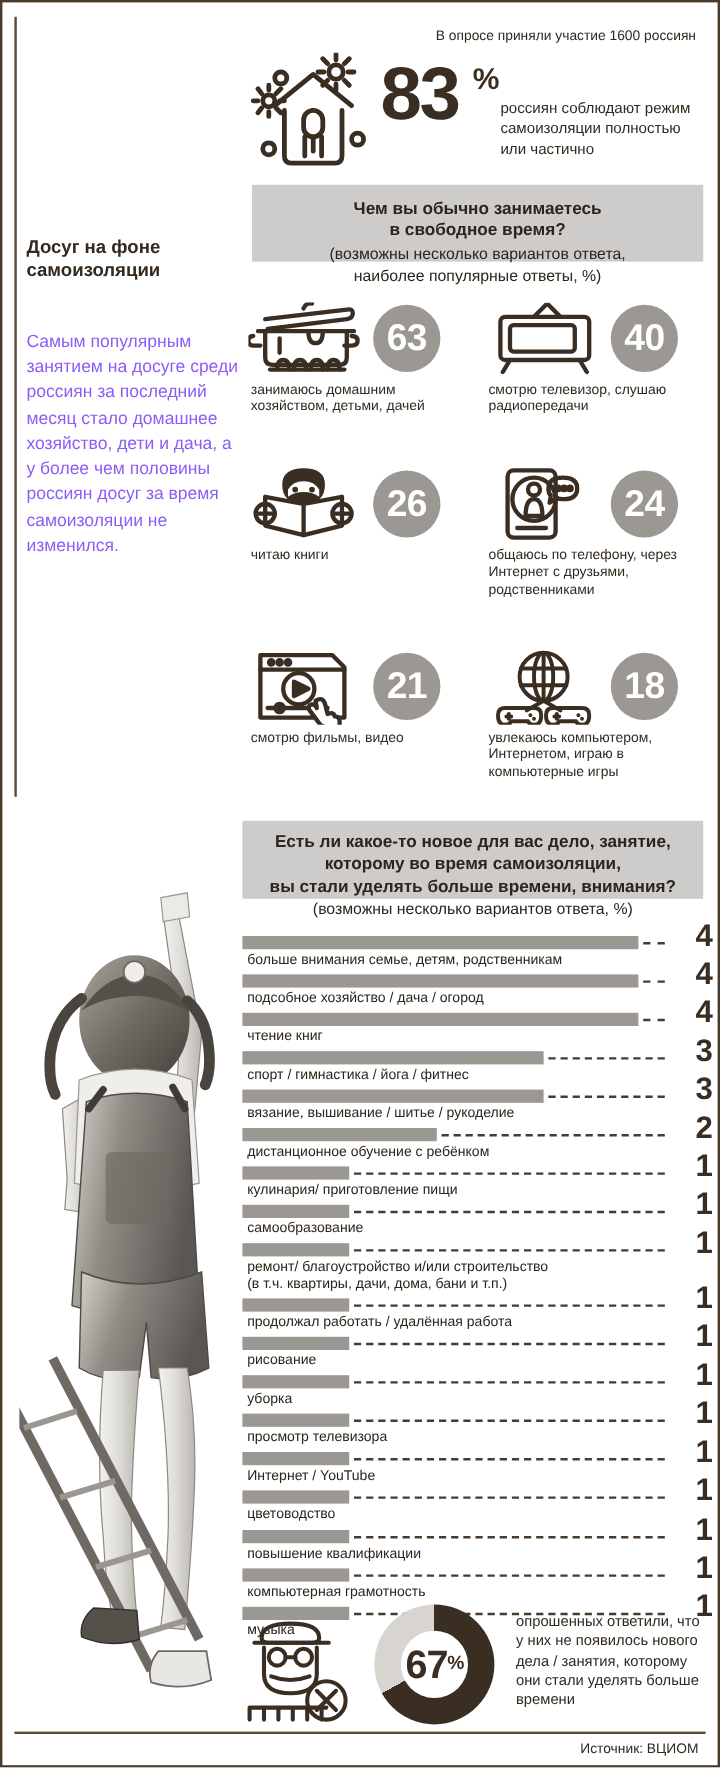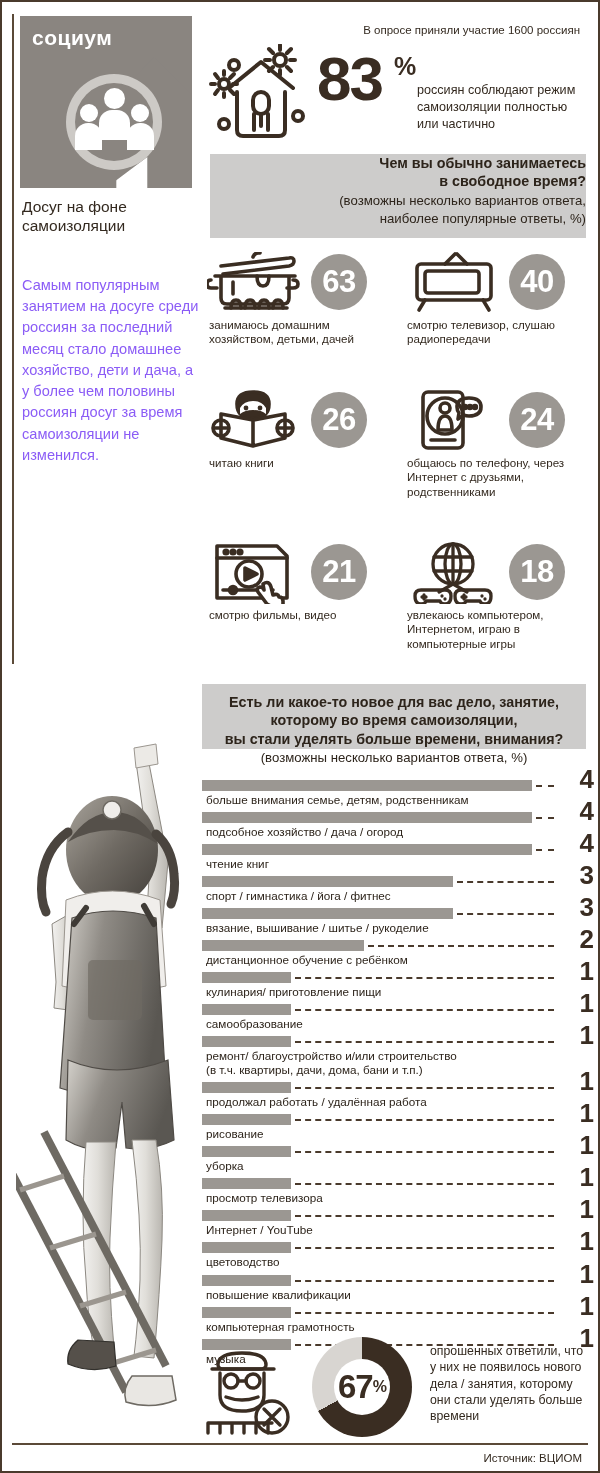--- a/index.html
+++ b/index.html
@@ -46,21 +46,21 @@
     content: ""; position: absolute; left: 9px; top: 9px;
     width: 78px; height: 78px; border-radius: 50%;
     background: #8a8580;
   }
   .pp { position: absolute; background: #ffffff; z-index: 6; }
   .pp.head { border-radius: 50%; }
   .pp.body { border-radius: 13px 13px 0 0; }
 
   .headline {
     position: absolute; left: 20px; top: 196px; width: 175px;
-    font-size: 15.5px; font-weight: 400; line-height: 1.22;
+    font-size: 15.5px; font-weight: 700; line-height: 1.22;
     color: #33291f;
   }
   .lead {
     position: absolute; left: 20px; top: 256px; width: 180px;
     font-size: 14.6px; line-height: 1.455; color: #8b5cf6; margin-top: 17px;
   }
   .vrule {
     position: absolute; left: 10px; top: 12px; width: 2px; height: 650px;
     background: #5b4a38;
   }
@@ -85,21 +85,21 @@
   }
   .stat83-text {
     position: absolute; left: 210px; top: 18px; width: 175px;
     font-size: 12.6px; line-height: 1.35; color: #33291f; margin-top: 22px;
   }
 
   
   .qbanner {
     position: absolute; background: #cdcccb; text-align: center;
   }
-  #q1 { left: 208px; top: 152px; width: 376px; height: 84px; padding-top: 0; text-align: right; }
+  #q1 { left: 208px; top: 152px; width: 376px; height: 64px; padding-top: 11px; }
   #q2 { left: 200px; top: 682px; width: 384px; height: 65px; padding-top: 9px; }
   .qtitle { font-size: 14.3px; font-weight: 700; line-height: 1.28; color: #2d241b; }
   .qsub { font-size: 13.2px; line-height: 1.26; color: #2d241b; margin-top: 2px; }
 
   
   .acts { position: absolute; left: 205px; top: 250px; width: 390px; }
   .act { position: absolute; width: 192px; }
   .act .ico {
     position: absolute; left: 0; top: 0; width: 96px; height: 62px;
   }
@@ -235,32 +235,20 @@
         <path d="M34 556 L80 542"></path>
         <path d="M64 614 L110 600"></path>
         <path d="M94 672 L140 658"></path>
       </g>
 
       <path d="M62 648 q-12 10 -10 24 q24 10 48 2 l-2 -24 Z" fill="#55504a" stroke="#32302c" stroke-width="1.2"></path>
       <path d="M116 684 q-10 12 -6 26 q26 8 50 -2 l-4 -24 Z" fill="#e9e7e3" stroke="#6e6a63" stroke-width="1.5"></path>
     </svg>
   </div>
 
-  <div class="logo-block">
-    <div class="ribbon"></div>
-    <div class="ribbon2"></div>
-    <div class="logo-word">социум</div>
-    <div class="people-circle"></div>
-    <span class="pp head" style="left:84px;top:72px;width:21px;height:21px;"></span>
-    <span class="pp body" style="left:79px;top:94px;width:31px;height:30px;"></span>
-    <span class="pp head" style="left:60px;top:88px;width:18px;height:18px;"></span>
-    <span class="pp body" style="left:55px;top:107px;width:27px;height:27px;"></span>
-    <span class="pp head" style="left:111px;top:88px;width:18px;height:18px;"></span>
-    <span class="pp body" style="left:107px;top:107px;width:27px;height:27px;"></span>
-  </div>
 
   <div class="headline">Досуг на фоне самоизоляции</div>
   <div class="lead">Самым популярным занятием на досуге среди россиян за последний месяц стало домашнее хозяйство, дети и дача, а у более чем половины россиян досуг за время самоизоляции не изменился.</div>
   <div class="sample-note">В опросе приняли участие 1600 россиян</div>
 
   <div class="stat83">
     <svg width="108" height="100" viewBox="0 0 108 100" style="position:absolute;left:0;top:2px;">
       <g fill="none" stroke="#3a2d22" stroke-width="4" stroke-linecap="round" stroke-linejoin="round">
         <path d="M22 44 L54 18 L86 44"></path>
         <path d="M30 48 L30 86 q0 6 6 6 L72 92 q6 0 6 -6 L78 48"></path>

